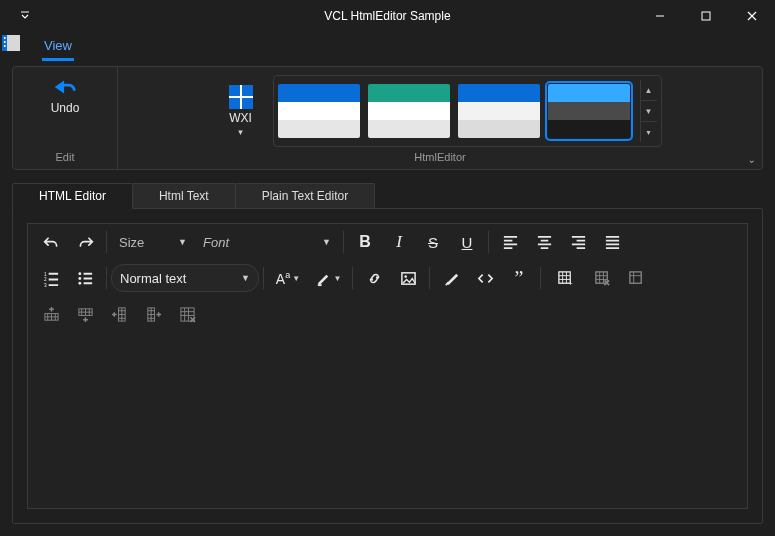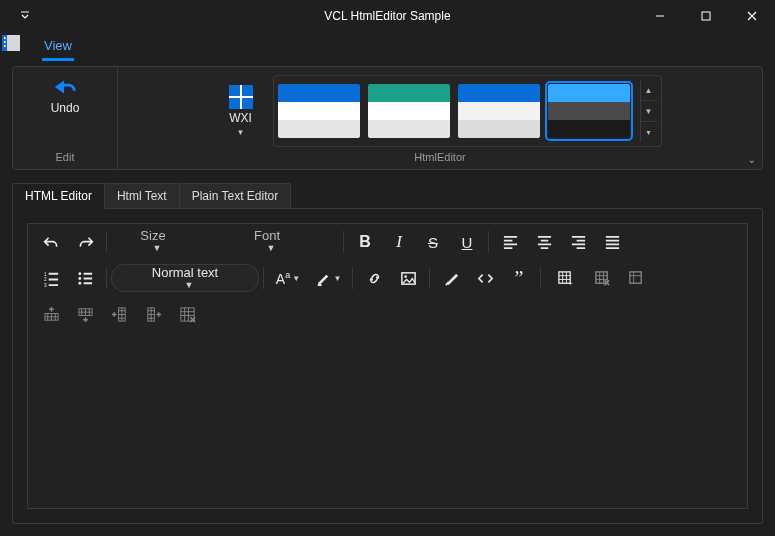--- a/index.html
+++ b/index.html
@@ -40,32 +40,32 @@
   .theme-thumb .row2 { flex:1; }
   .theme-thumb .row3 { flex:1; }
   .gallery-spin { display:flex; flex-direction:column; border-left:1px solid #3a3a3a; height:62px; margin-left:2px; }
   .gallery-spin .sp { width:16px; flex:1; display:flex; align-items:center; justify-content:center; color:#bbb; font-size:8px; }
   .gallery-spin .sp + .sp { border-top:1px solid #3a3a3a; }
   .ribbon-expand { position:absolute; right:6px; bottom:4px; color:#aaa; font-size:10px; }
   
   
   .content { flex:1; padding:12px; display:flex; flex-direction:column; }
   .doc-tabs { display:flex; align-items:flex-end; gap:0; height:26px; }
-  .doc-tab { padding:5px 12px; font-size:12px; color:#ddd; border:1px solid #3a3a3a; border-bottom:none; background:#2b2b2b; margin-right:-1px; border-radius:2px 2px 0 0; }
+  .doc-tab { padding:5px 26px; font-size:12px; color:#ddd; border:1px solid #3a3a3a; border-bottom:none; background:#2b2b2b; margin-right:-1px; border-radius:2px 2px 0 0; }
   .doc-tab.active { background:#1f1f1f; color:#fff; position:relative; z-index:2; border-bottom:1px solid #1f1f1f; margin-bottom:-1px;}
   .editor-frame { border:1px solid #3a3a3a; flex:1; background:#1f1f1f; padding:14px; border-radius:0 2px 2px 2px; }
   .editor-inner { border:1px solid #3a3a3a; height:100%; background:#222; display:flex; flex-direction:column; }
   
   .toolbar { display:flex; align-items:center; height:36px; padding:0 6px; }
   .tbtn { width:34px; height:30px; display:flex; align-items:center; justify-content:center; color:#e8e8e8; }
   .sep { width:1px; height:22px; background:#3a3a3a; margin:0 4px; }
-  .combo { height:28px; display:flex; align-items:center; color:#bbb; font-size:13px; padding:0 8px;flex-direction:column; }
+  .combo { height:28px; display:flex; align-items:center; justify-content:space-between; color:#bbb; font-size:13px; padding:0 8px; }
   .combo .cd { font-size:9px; color:#ccc; margin-left:8px; }
   .combo.size { width:84px; }
-  .combo.font { width:144px; }
+  .combo.font { width:144px;font-style:italic; }
   .combo.para { width:148px; border:1px solid #3a3a3a; border-radius:13px; background:#262626; color:#e8e8e8;}
   .tbtn svg { width:17px; height:17px; }
   .editor-body { flex:1; padding:14px 12px; color:#e8e8e8; font-size:13px; }
   .toolbar.second { height:36px; }
   .toolbar.third { height:36px; }
   .cd-small { font-size:8px; color:#ccc; margin-left:2px; display:inline-block; vertical-align:middle;}
 </style>
 </head>
 <body>
 

